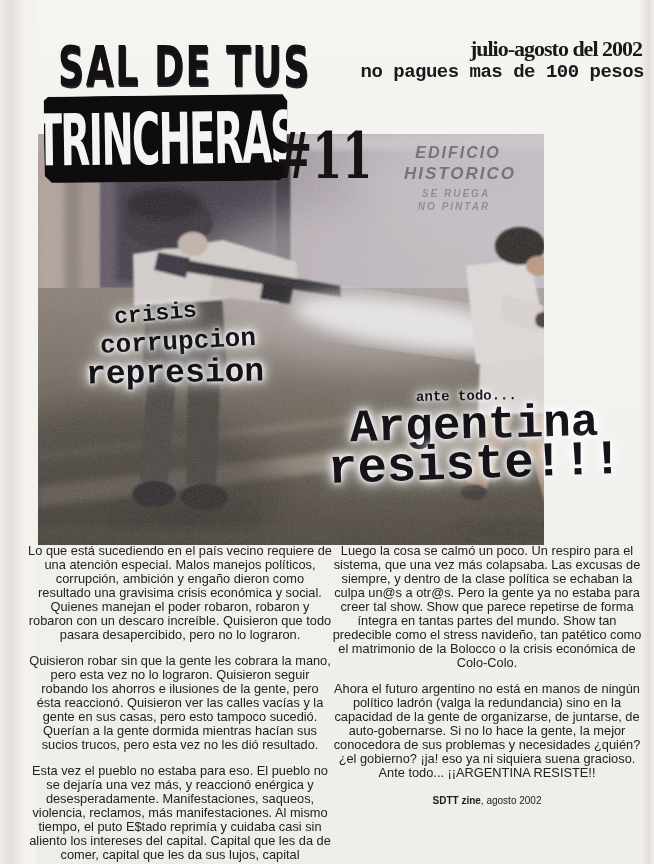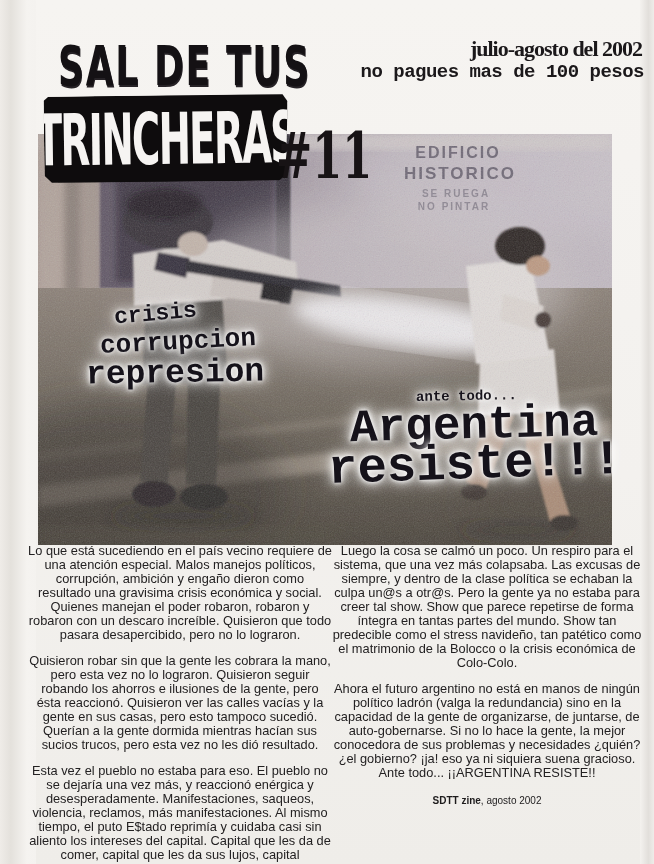--- a/index.html
+++ b/index.html
@@ -57,22 +57,22 @@
     font-family: "Liberation Mono", monospace; font-weight: bold;
     font-size: 19px; letter-spacing: -0.5px; color: #1b181a; white-space: nowrap;
   }
   .hdr-desc {
     position: absolute; right: 4px; top: 87px; width: 318px;
     font-size: 11.5px; line-height: 12.6px; text-align: center; color: #2d2b2c;
   }
 
   
   .photo {
-    position: absolute; left: 38px; top: 134px; width: 574px; height: 411px;
-    background: #9b9198; overflow: hidden;
+    position: absolute; left: 38px; top: 134px; width: 506px; height: 411px;
+    background: #9b9198; overflow: hidden; font-style: italic;
   }
   .photo svg { display: block; }
 
   
   .stamp {
     position: absolute; font-family: "Liberation Mono", monospace; font-weight: bold;
     color: #15121a; white-space: nowrap; line-height: 1;
     text-shadow: 0 0 4px #ffffff, 0 0 8px #ffffff, 0 0 14px rgba(255,255,255,0.95), 0 0 22px rgba(255,255,255,0.7);
   }
   .stamp-crisis     { left: 114px; top: 303px; font-size: 23px; transform: rotate(-5deg); }

